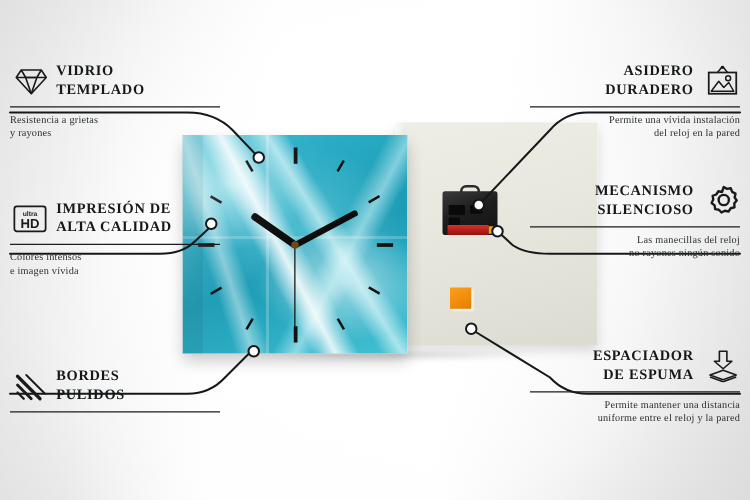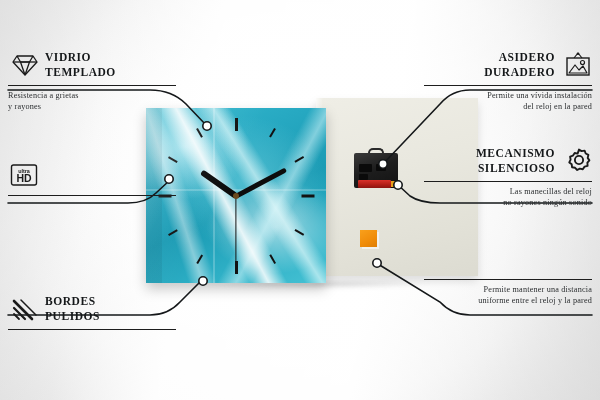--- a/index.html
+++ b/index.html
@@ -385,22 +385,26 @@
 
   <div class="feature left" id="f-impresion">
     <div class="feat-head">
       <span class="feat-icon">
         <svg width="28" height="24" viewBox="0 0 28 24">
           <rect x="1.5" y="2" width="25" height="20" rx="2" fill="none" stroke="currentColor" stroke-width="1.4"></rect>
           <text x="14" y="10.2" font-family="Liberation Sans, sans-serif" font-size="5.4" font-weight="bold" text-anchor="middle" fill="currentColor">ultra</text>
           <text x="14" y="19" font-family="Liberation Sans, sans-serif" font-size="10.5" font-weight="bold" text-anchor="middle" fill="currentColor">HD</text>
         </svg>
       </span>
-    </div>
-    <div class="feat-rule"></div>
+      <span class="feat-title">IMPRESIÓN DE
+ALTA CALIDAD</span>
+    </div>
+    <div class="feat-rule"></div>
+    <div class="feat-desc">Colores intensos
+e imagen vívida</div>
   </div>
 
   <div class="feature left" id="f-bordes">
     <div class="feat-head">
       <span class="feat-icon">
         <svg width="26" height="24" viewBox="0 0 26 24">
           <g fill="none" stroke="currentColor" stroke-linecap="round">
             <path d="M2 4 L20 22" stroke-width="2.6"></path>
             <path d="M2 11 L13 22" stroke-width="2.2"></path>
             <path d="M2 17 L7 22" stroke-width="1.8"></path>
@@ -445,18 +449,31 @@
       </span>
       <span class="feat-title">MECANISMO
 SILENCIOSO</span>
     </div>
     <div class="feat-rule"></div>
     <div class="feat-desc">Las manecillas del reloj
 no rayones ningún sonido</div>
   </div>
 
   <div class="feature right" id="f-espaciador">
+    <div class="feat-head">
+      <span class="feat-icon">
+        <svg width="27" height="26" viewBox="0 0 27 26">
+          <g fill="none" stroke="currentColor" stroke-width="1.3" stroke-linejoin="round">
+            <path d="M10.5 1 H16.5 V9 H20.5 L13.5 15 L6.5 9 H10.5 Z"></path>
+            <path d="M13.5 16.2 L24 20 L13.5 23.8 L3 20 Z"></path>
+            <path d="M3 21.6 L13.5 25.4 L24 21.6"></path>
+          </g>
+        </svg>
+      </span>
+      <span class="feat-title">ESPACIADOR
+DE ESPUMA</span>
+    </div>
     <div class="feat-rule"></div>
     <div class="feat-desc">Permite mantener una distancia
 uniforme entre el reloj y la pared</div>
   </div>
 
 </div>
 
 </body></html>

